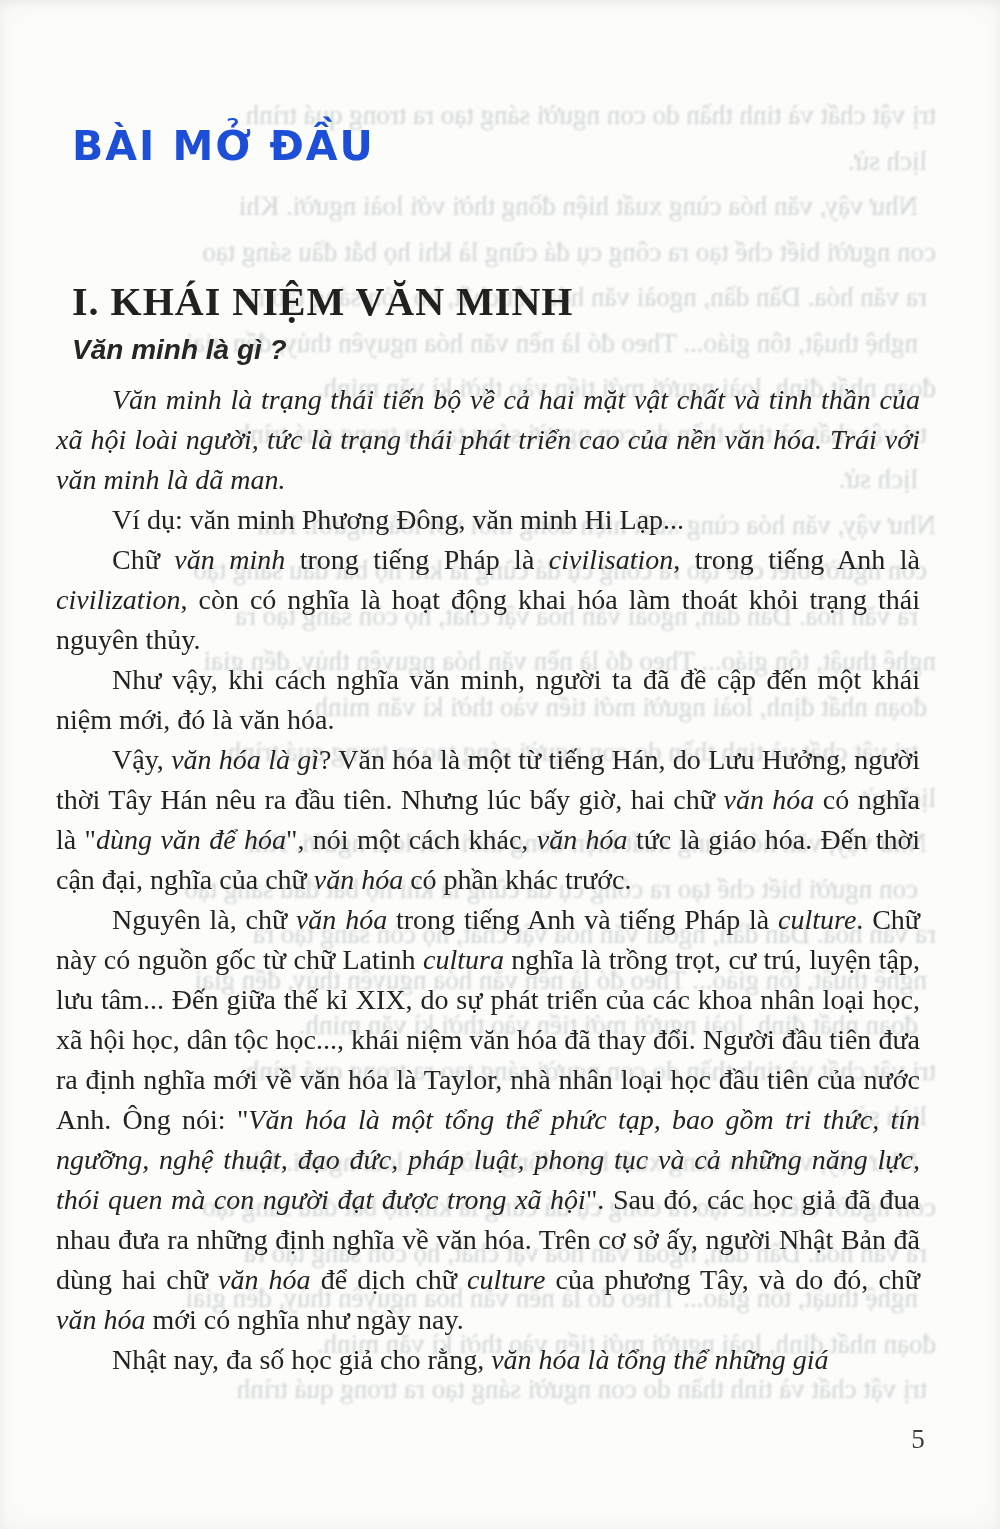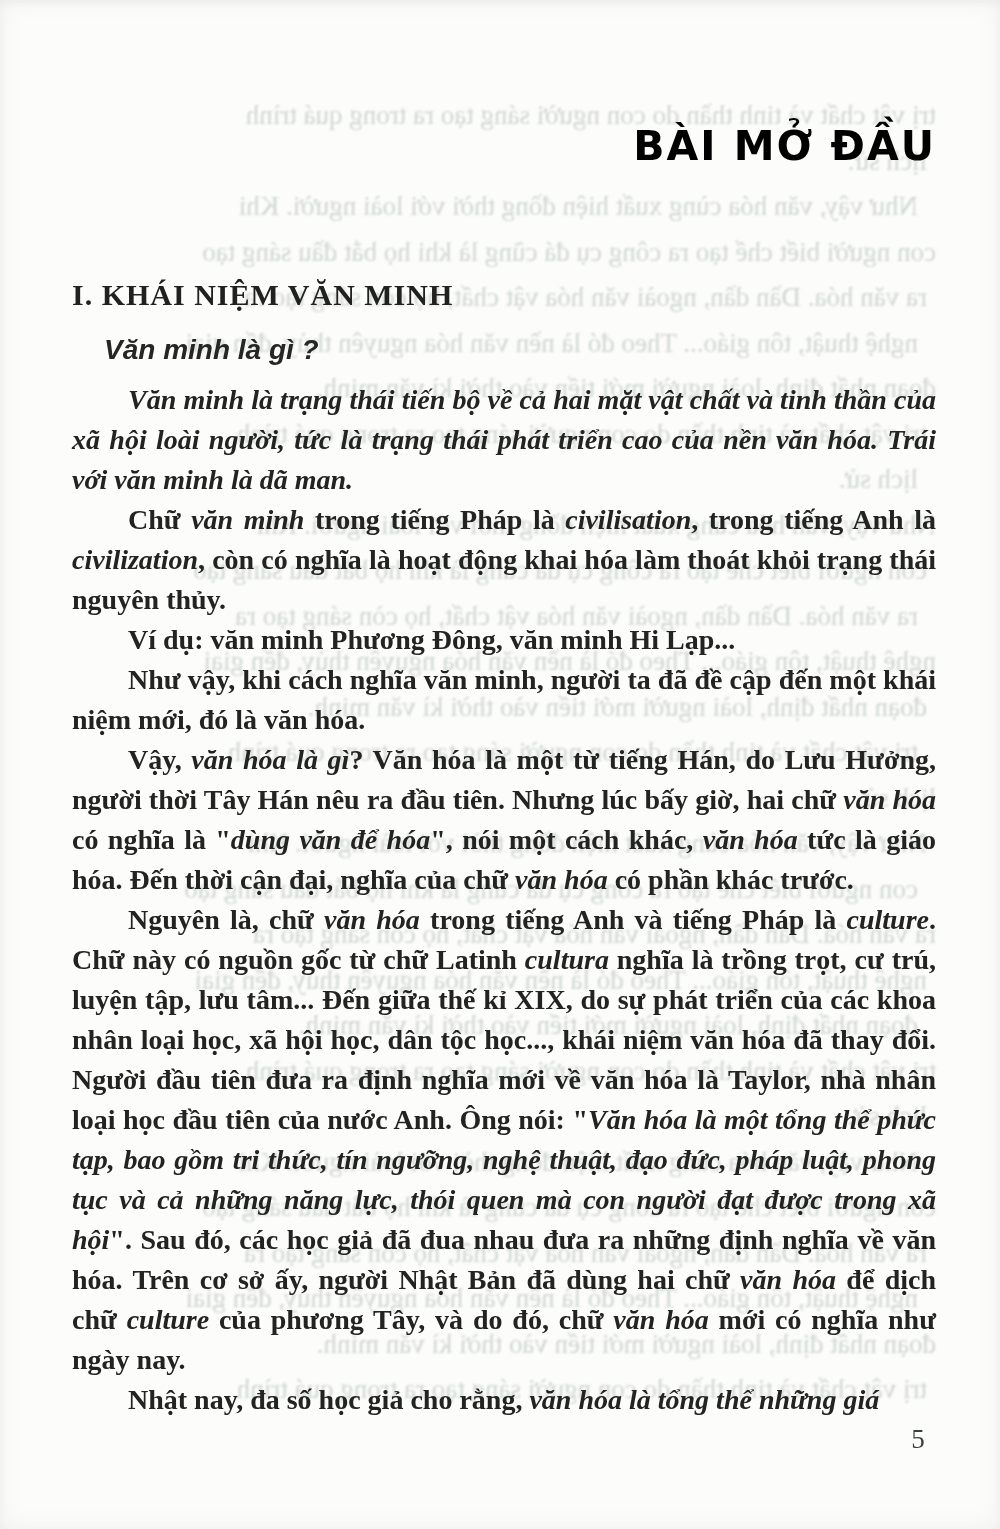--- a/index.html
+++ b/index.html
@@ -34,61 +34,59 @@
     overflow: hidden;
   }
 
   .content { position: absolute; inset: 0; }
 
   .lesson-title {
     position: absolute;
     top: 122px;
     left: 72px;
     width: 864px;
-    text-align: right;
+    text-align: left;
     font-family: "DejaVu Sans", sans-serif;
     font-weight: 800;
     font-size: 41px;
     letter-spacing: 2px;
-    color: #000000;
+    color: #1d4ed8;
   }
 
   .section-heading {
     position: absolute;
     top: 278px;
     left: 72px;
     font-family: "Liberation Serif", serif;
     font-weight: 700;
-    font-size: 30px;
+    font-size: 40px;
     letter-spacing: 1px;
     color: #21211f;
   }
 
   .subsection-heading {
     position: absolute;
     top: 334px;
     left: 72px;
     font-family: "Liberation Sans", sans-serif;
     font-weight: 700;
     font-style: italic;
     font-size: 28px;
     color: #262624;
-    margin-left: 32px;
   }
 
   .body-paragraphs {
     position: absolute;
     top: 380px;
-    left: 72px;
+    left: 56px;
     width: 864px;
     font-size: 28px;
     line-height: 40px;
     color: #232322;
     text-align: justify;
-    font-weight: bold;
   }
   .body-paragraphs p {
     margin: 0;
     text-indent: 56px;
   }
   .body-paragraphs .it { font-style: italic; }
 
   .page-number {
     position: absolute;
     top: 1424px;
@@ -139,22 +137,22 @@
   <div class="content">
 
     <div class="lesson-title">BÀI MỞ ĐẦU</div>
 
     <div class="section-heading">I. KHÁI NIỆM VĂN MINH</div>
 
     <div class="subsection-heading">Văn minh là gì ?</div>
 
     <div class="body-paragraphs">
         <p><span class="it">Văn minh là trạng thái tiến bộ về cả hai mặt vật chất và tinh thần của xã hội loài người, tức là trạng thái phát triển cao của nền văn hóa. Trái với văn minh là dã man.</span></p>
+        <p><span>Ví dụ: văn minh Phương Đông, văn minh Hi Lạp...</span></p>
         <p><span>Chữ </span><span class="it">văn minh</span><span> trong tiếng Pháp là </span><span class="it">civilisation</span><span>, trong tiếng Anh là </span><span class="it">civilization</span><span>, còn có nghĩa là hoạt động khai hóa làm thoát khỏi trạng thái nguyên thủy.</span></p>
-        <p><span>Ví dụ: văn minh Phương Đông, văn minh Hi Lạp...</span></p>
         <p><span>Như vậy, khi cách nghĩa văn minh, người ta đã đề cập đến một khái niệm mới, đó là văn hóa.</span></p>
         <p><span>Vậy, </span><span class="it">văn hóa là gì</span><span>? Văn hóa là một từ tiếng Hán, do Lưu Hưởng, người thời Tây Hán nêu ra đầu tiên. Nhưng lúc bấy giờ, hai chữ </span><span class="it">văn hóa</span><span> có nghĩa là "</span><span class="it">dùng văn để hóa</span><span>", nói một cách khác, </span><span class="it">văn hóa</span><span> tức là giáo hóa. Đến thời cận đại, nghĩa của chữ </span><span class="it">văn hóa</span><span> có phần khác trước.</span></p>
         <p><span>Nguyên là, chữ </span><span class="it">văn hóa</span><span> trong tiếng Anh và tiếng Pháp là </span><span class="it">culture</span><span>. Chữ này có nguồn gốc từ chữ Latinh </span><span class="it">cultura</span><span> nghĩa là trồng trọt, cư trú, luyện tập, lưu tâm... Đến giữa thế kỉ XIX, do sự phát triển của các khoa nhân loại học, xã hội học, dân tộc học..., khái niệm văn hóa đã thay đổi. Người đầu tiên đưa ra định nghĩa mới về văn hóa là Taylor, nhà nhân loại học đầu tiên của nước Anh. Ông nói: "</span><span class="it">Văn hóa là một tổng thể phức tạp, bao gồm tri thức, tín ngưỡng, nghệ thuật, đạo đức, pháp luật, phong tục và cả những năng lực, thói quen mà con người đạt được trong xã hội</span><span>". Sau đó, các học giả đã đua nhau đưa ra những định nghĩa về văn hóa. Trên cơ sở ấy, người Nhật Bản đã dùng hai chữ </span><span class="it">văn hóa</span><span> để dịch chữ </span><span class="it">culture</span><span> của phương Tây, và do đó, chữ </span><span class="it">văn hóa</span><span> mới có nghĩa như ngày nay.</span></p>
         <p><span>Nhật nay, đa số học giả cho rằng, </span><span class="it">văn hóa là tổng thể những giá</span></p>
       </div>
 
     <div class="page-number">5</div>
 
   </div>
 </div>

